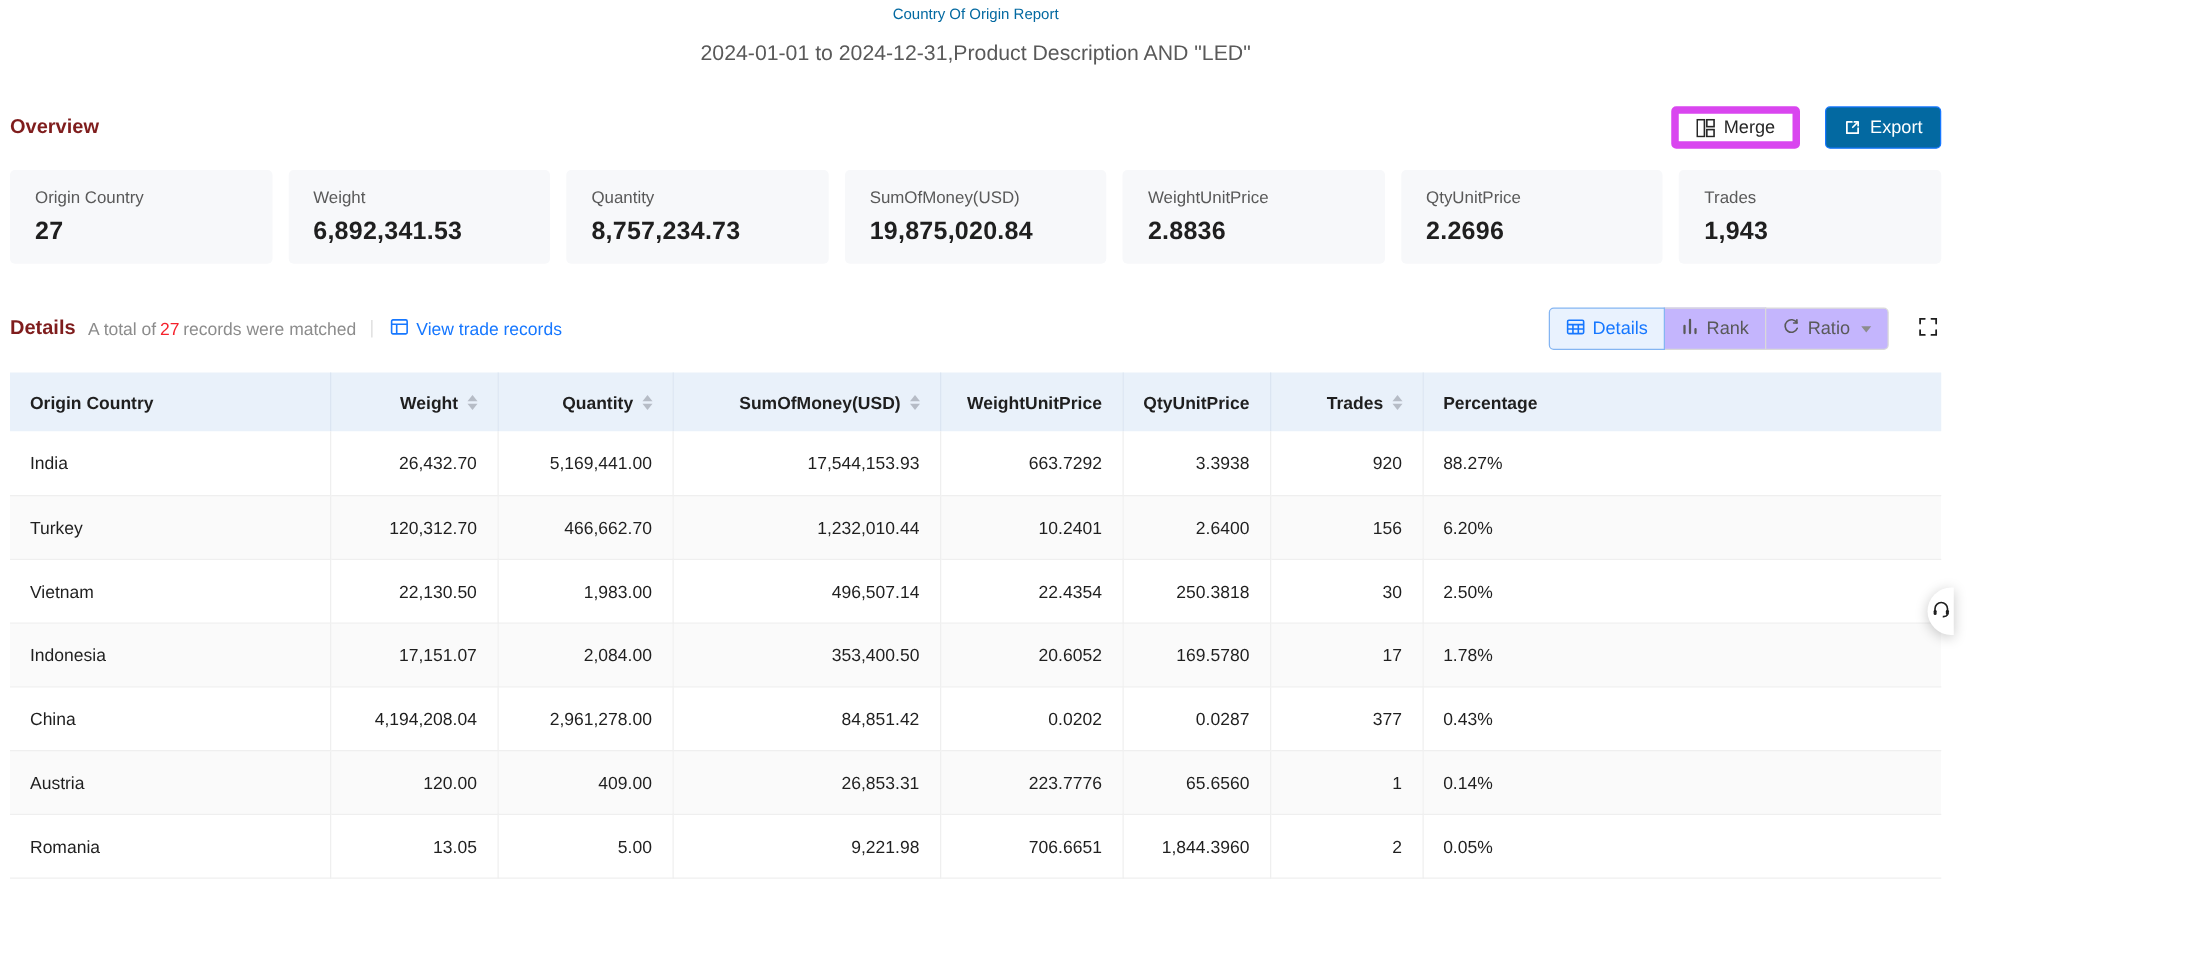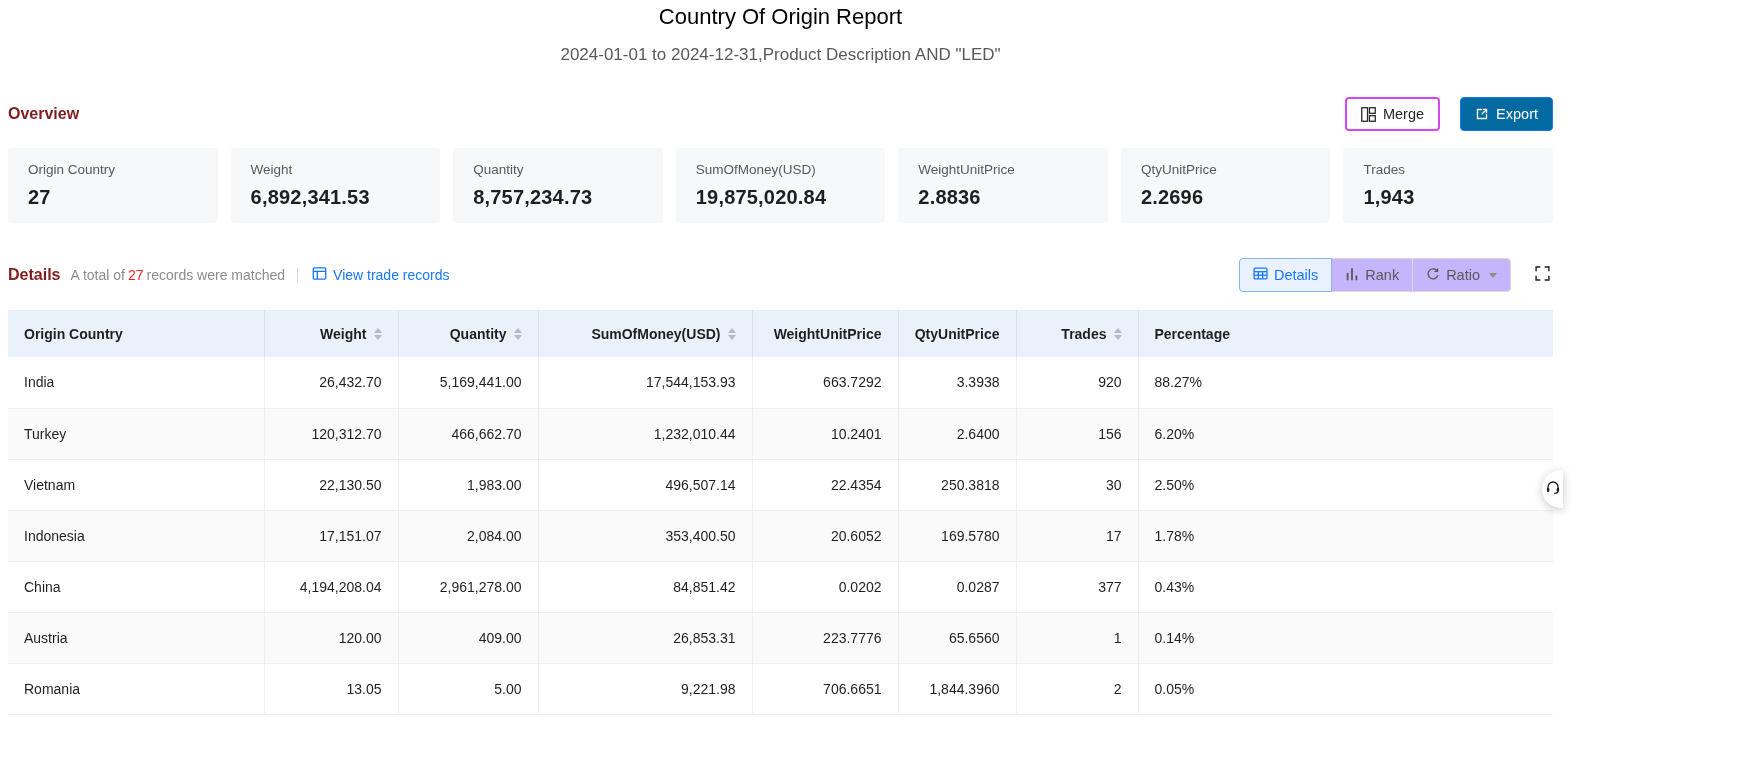--- a/index.html
+++ b/index.html
@@ -4,31 +4,31 @@
 <style>
   * { box-sizing: border-box; }
   html, body { margin: 0; padding: 0; }
   body {
     width: 1763px; height: 776px; overflow: hidden; position: relative;
     background: #ffffff; color: #1f1f1f;
     font-family: "Liberation Sans", sans-serif;
   }
   .container { width: 1545px; margin-left: 8px; padding-top: 2px; position: relative; }
 
-  .page-title { margin: 2px 0 0; text-align: center; font-size: 22px; font-weight: 500; color: #000000; }
+  .page-title { margin: 2px 0 0; text-align: center; font-size: 12px; font-weight: 500; color: #0369a1; }
   .page-subtitle { margin-top: 15px; text-align: center; font-size: 17px; font-weight: 500; color: #595959; }
 
   .overview-bar { margin-top: 31px; display: flex; justify-content: space-between; align-items: center; height: 36px; }
   .section-title { font-size: 16px; font-weight: 700; color: #7f1d1d; }
   .overview-actions { display: flex; align-items: center; gap: 20px; }
 
   .btn { display: inline-flex; align-items: center; gap: 7px; height: 34px; padding: 0 14px;
          border-radius: 4px; font-size: 14.5px; font-family: inherit; cursor: pointer; line-height: 1; }
   .btn .icon { display: inline-flex; }
-  .btn-merge { background: #fff; border: 2px solid #d946ef; color: #262626; }
+  .btn-merge { background: #fff; border: 6px solid #d946ef; color: #262626; }
   .btn-export { background: #0369a1; border: 1px solid #1677ff; color: #fff; }
 
   .stats-row { display: flex; gap: 13px; margin-top: 16px; }
   .card { flex: 1 1 0; background: #f7f8fa; border-radius: 4px; padding: 14px 20px 15px; height: 75px; }
   .card-label { font-size: 13.5px; color: #595959; }
   .card-value { margin-top: 9px; font-size: 20px; font-weight: 700; color: #1f1f1f; letter-spacing: 0.2px; }
 
   .details-bar { margin-top: 34px; display: flex; justify-content: space-between; align-items: center; height: 36px; }
   .details-left { display: flex; align-items: center; }
   .details-left .section-title { margin-right: 10px; }

